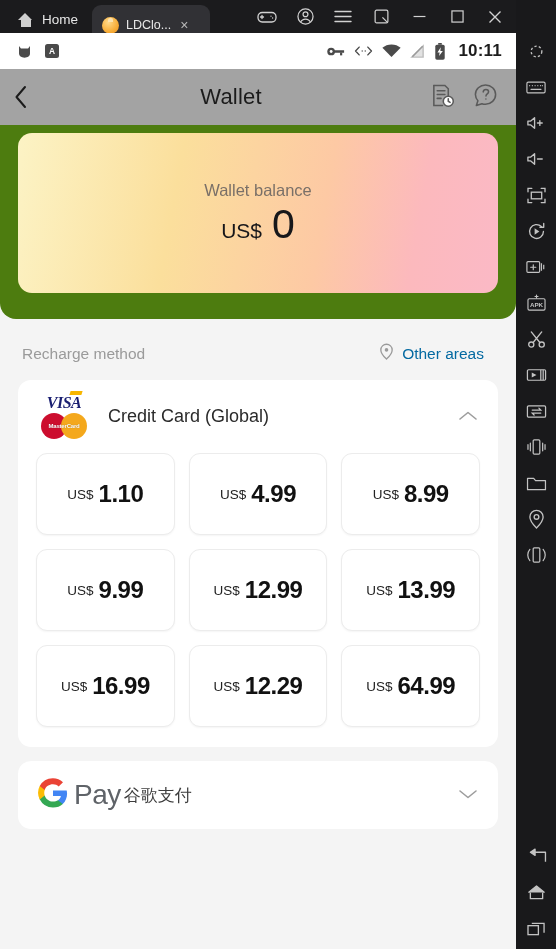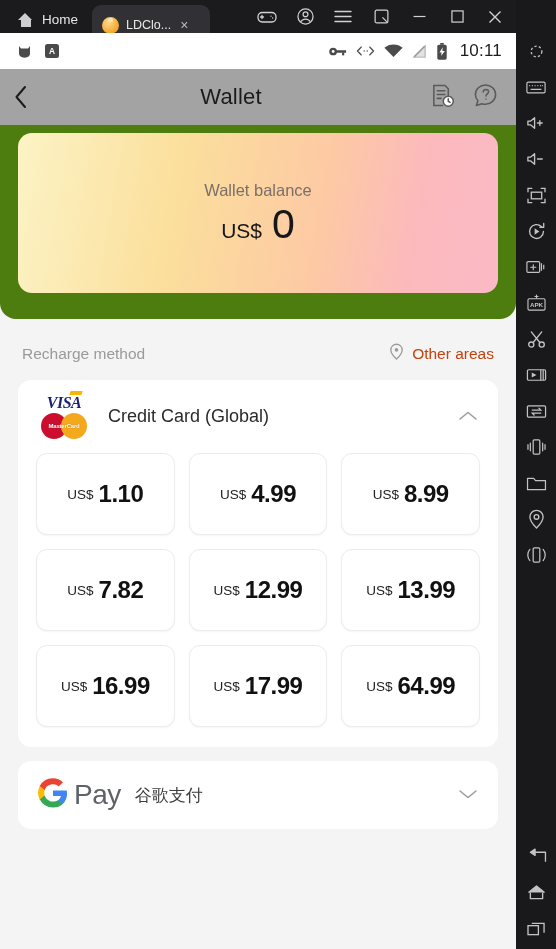--- a/index.html
+++ b/index.html
@@ -54,21 +54,21 @@
   .tb-btn svg { display: block; }
 
   
   .screen { width: 516px; height: 916px; background: #f4f4f4; position: relative; overflow: hidden; }
 
   .statusbar {
     height: 36px; background: #ffffff; display: flex; align-items: center;
     padding: 0 14px 0 16px; gap: 9px;
   }
   .sb-left { display: flex; align-items: center; gap: 11px; }
-  .sb-right { margin-left: auto; display: flex; align-items: center; gap: 9px; }
+  .sb-right { margin-left: auto; display: flex; align-items: center; gap: 9px; font-weight: bold; }
   .sb-time { font-size: 17px; color: #1d1d1d; letter-spacing: .2px; margin-left: 3px; }
   .icn { color: #4a4a4a; display: block; }
 
   
   .header {
     height: 56px; background: #a3a3a3; display: flex; align-items: center; padding: 0 18px 0 14px;
   }
   .hdr-back { width: 34px; height: 40px; display: flex; align-items: center; color: #1b1b1b; }
   .hdr-title {
     flex: 1; text-align: center; font-size: 22px; color: #1b1b1b; letter-spacing: .2px;
@@ -84,26 +84,26 @@
     background: linear-gradient(100deg, #fcf3c5 0%, #fbdf9c 33%, #fdc9a4 63%, #fcb9bd 82%, #fbb9c6 100%);
     display: flex; flex-direction: column; align-items: center; justify-content: center; gap: 4px;
   }
   .bal-label { font-size: 16.5px; color: #7a7068; }
   .bal-amount { display: flex; align-items: baseline; gap: 10px; color: #17171a; }
   .bal-cur { font-size: 21px; font-weight: 500; }
   .bal-val { font-size: 41px; font-weight: 400; line-height: 1; }
 
   
   .recharge-row {
-    display: flex; align-items: center; padding: 24px 22px 16px 22px;
+    display: flex; align-items: center; padding: 24px 32px 16px 22px;
   }
   .recharge-title { font-size: 15.5px; color: #9a9a9a; }
   .other-areas {
     margin-left: auto; display: flex; align-items: center; gap: 7px;
-    font-size: 15.5px; color: #c2410c;
+    font-size: 15.5px; color: #0369a1;
   }
 
   
   .method-card {
     margin: 0 18px 14px 18px; background: #fff; border-radius: 13px; padding: 0;
   }
   .method-head {
     display: flex; align-items: center; gap: 16px; padding: 14px 20px 14px 18px; min-height: 64px;
   }
   .brand-logos { width: 56px; display: flex; flex-direction: column; align-items: center; gap: 1px; }
@@ -136,21 +136,21 @@
   }
   .price-tile {
     height: 82px; background: #fff; border: 1px solid #ececec; border-radius: 11px;
     display: flex; align-items: center; justify-content: center; gap: 5px;
     box-shadow: 0 1px 2px rgba(0,0,0,.045);
   }
   .p-cur { font-size: 13.5px; color: #222; font-weight: 500; }
   .p-val { font-size: 24px; color: #111; font-weight: 600; letter-spacing: -.5px; }
 
   
-  .gpay-head { display: flex; align-items: center; gap: 14px; padding: 17px 20px 17px 20px; }
+  .gpay-head { display: flex; align-items: center; gap: 3px; padding: 17px 20px 17px 20px; }
   .glogo { display: flex; align-items: center; gap: 6px; }
   .gpay-text { font-size: 28px; color: #5f6368; font-weight: 400; letter-spacing: -.5px; }
   .gpay-cn { font-size: 17px; color: #3d3d3d; }
 
   
   .sidebar {
     position: absolute; right: 0; top: 0; width: 40px; height: 949px;
     background: #19191b; display: flex; flex-direction: column; align-items: center;
     padding-top: 33px;
   }
@@ -355,37 +355,37 @@
         <div class="price-tile">
           <span class="p-cur">US$</span>
           <span class="p-val">4.99</span>
         </div>
         <div class="price-tile">
           <span class="p-cur">US$</span>
           <span class="p-val">8.99</span>
         </div>
         <div class="price-tile">
           <span class="p-cur">US$</span>
-          <span class="p-val">7.82</span>
+          <span class="p-val">9.99</span>
         </div>
         <div class="price-tile">
           <span class="p-cur">US$</span>
           <span class="p-val">12.99</span>
         </div>
         <div class="price-tile">
           <span class="p-cur">US$</span>
           <span class="p-val">13.99</span>
         </div>
         <div class="price-tile">
           <span class="p-cur">US$</span>
           <span class="p-val">16.99</span>
         </div>
         <div class="price-tile">
           <span class="p-cur">US$</span>
-          <span class="p-val">17.99</span>
+          <span class="p-val">12.29</span>
         </div>
         <div class="price-tile">
           <span class="p-cur">US$</span>
           <span class="p-val">64.99</span>
         </div>
       </div>
     </div>
 
     <div class="method-card">
       <div class="gpay-head">

